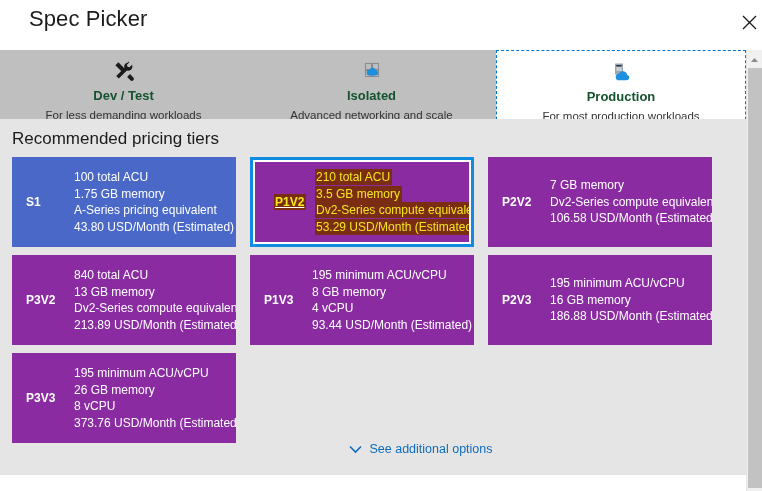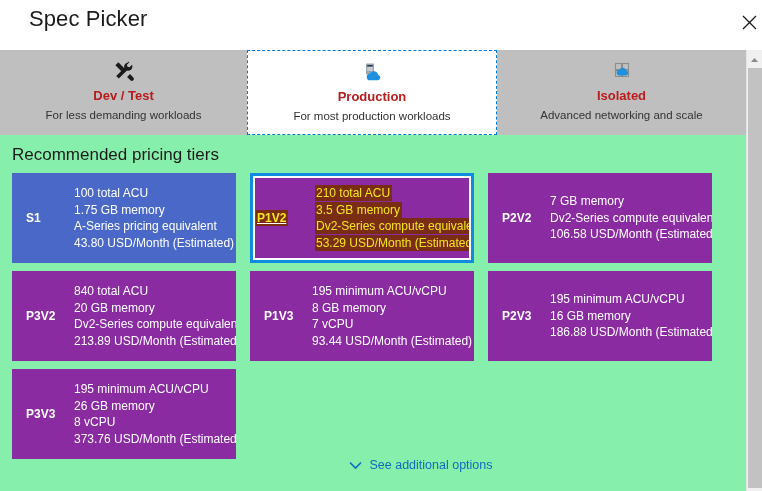--- a/index.html
+++ b/index.html
@@ -76,38 +76,38 @@
     border: 1px dashed #0078d4;
   }
   .tab-icon {
     height: 26px;
     display: flex; align-items: center; justify-content: center;
     margin-bottom: 3px;
   }
   .tab-label {
     font-size: 13px;
     font-weight: bold;
-    color: #b91c1c;
+    color: #14532d;
     line-height: 17px;
   }
   .tab-desc {
     font-size: 11.5px;
     font-weight: 400;
     color: #333333;
     line-height: 15px;
     margin-top: 4px;
   }
 
   
   .body {
     position: absolute;
-    left: 0; top: 135px;
+    left: 0; top: 119px;
     width: 746px;
     height: 356px;
-    background: #86efac;
+    background: #e5e5e5;
   }
 
   .section-title {
     position: absolute;
     left: 12px; top: 9px;
     font-size: 17px;
     font-weight: 400;
     color: #1b1b1b;
     line-height: 22px;
   }
@@ -142,21 +142,21 @@
 
   .tier-sku {
     flex: 0 0 auto;
     width: 62px;
     text-align: left;
     padding-left: 14px;
     font-size: 12px;
     font-weight: bold;
     line-height: 16px;
   }
-  .tier-card.selected .tier-sku { padding-left: 3px; text-decoration: underline; }
+  .tier-card.selected .tier-sku { padding-left: 21px; text-decoration: underline; }
 
   .tier-details {
     flex: 1 1 auto;
     display: flex;
     flex-direction: column;
     justify-content: center;
     padding-right: 6px;
   }
   .tier-line {
     font-size: 12px;
@@ -241,52 +241,52 @@
         <svg width="24" height="24" viewBox="0 0 24 24" aria-hidden="true">
           <g fill="#1b1b1b">
             <path d="M16.3 3.4a4.2 4.2 0 0 0-4.0 5.5L4.2 17.0l2.6 2.6 8.1-8.1a4.2 4.2 0 0 0 5.5-4.0c0-.6-.1-1.2-.35-1.7l-2.5 2.5-2.1-.55-.55-2.1 2.5-2.5c-.5-.25-1.1-.35-1.7-.35z"></path>
             <path d="M6.3 3.3 3.4 6.2l7.0 7.0 2.9-2.9z"></path>
             <path d="M18.0 15.1l-2.9 2.9 3.3 3.3a2.05 2.05 0 0 0 2.9-2.9z"></path>
           </g>
         </svg>
       </span>
       <span class="tab-label">Dev / Test</span>
       <span class="tab-desc">For less demanding workloads</span>
-    </div>
-
-    <div class="tab tab-production selected">
-      <span class="tab-icon">
-        <svg width="22" height="22" viewBox="0 0 22 22" aria-hidden="true">
-          <rect x="5" y="2.5" width="8" height="11" rx="0.6" fill="#9aa6b2"></rect>
-          <rect x="6.3" y="4.0" width="5.4" height="1.5" fill="#2b3a4a"></rect>
-          <rect x="6.3" y="6.3" width="5.4" height="1.3" fill="#dfe5ea"></rect>
-          <rect x="6.3" y="8.3" width="5.4" height="1.3" fill="#dfe5ea"></rect>
-          <path d="M9.2 19.3a3.3 3.3 0 0 1-.35-6.6 4.4 4.4 0 0 1 8.35 1.25 2.7 2.7 0 0 1-.5 5.35z" fill="#1f8fe0"></path>
-        </svg>
-      </span>
-      <span class="tab-label">Production</span>
-      <span class="tab-desc">For most production workloads</span>
     </div>
 
     <div class="tab tab-isolated">
       <span class="tab-icon">
         <svg width="22" height="22" viewBox="0 0 22 22" aria-hidden="true">
           <g fill="none" stroke="#8d8d8d" stroke-width="1.1">
             <rect x="4.5" y="3.5" width="6" height="6"></rect>
             <rect x="11.5" y="3.5" width="6" height="6"></rect>
             <rect x="4.5" y="10.5" width="6" height="6"></rect>
             <rect x="11.5" y="10.5" width="6" height="6"></rect>
           </g>
           <path d="M8.6 15.4a2.8 2.8 0 0 1-.3-5.6 3.75 3.75 0 0 1 7.1 1.05 2.3 2.3 0 0 1-.42 4.55z" fill="#1f8fe0"></path>
         </svg>
       </span>
       <span class="tab-label">Isolated</span>
       <span class="tab-desc">Advanced networking and scale</span>
     </div>
 
+    <div class="tab tab-production selected">
+      <span class="tab-icon">
+        <svg width="22" height="22" viewBox="0 0 22 22" aria-hidden="true">
+          <rect x="5" y="2.5" width="8" height="11" rx="0.6" fill="#9aa6b2"></rect>
+          <rect x="6.3" y="4.0" width="5.4" height="1.5" fill="#2b3a4a"></rect>
+          <rect x="6.3" y="6.3" width="5.4" height="1.3" fill="#dfe5ea"></rect>
+          <rect x="6.3" y="8.3" width="5.4" height="1.3" fill="#dfe5ea"></rect>
+          <path d="M9.2 19.3a3.3 3.3 0 0 1-.35-6.6 4.4 4.4 0 0 1 8.35 1.25 2.7 2.7 0 0 1-.5 5.35z" fill="#1f8fe0"></path>
+        </svg>
+      </span>
+      <span class="tab-label">Production</span>
+      <span class="tab-desc">For most production workloads</span>
+    </div>
+
   </div>
 
   <div class="body">
 
     <div class="section-title">Recommended pricing tiers</div>
 
     <div class="tier-grid">
 
       <div class="tier-card blue">
         <div class="tier-sku">S1</div>
@@ -314,32 +314,32 @@
           <div class="tier-line">7 GB memory</div>
           <div class="tier-line">Dv2-Series compute equivalent</div>
           <div class="tier-line">106.58 USD/Month (Estimated)</div>
         </div>
       </div>
 
       <div class="tier-card">
         <div class="tier-sku">P3V2</div>
         <div class="tier-details">
           <div class="tier-line">840 total ACU</div>
-          <div class="tier-line">20 GB memory</div>
+          <div class="tier-line">13 GB memory</div>
           <div class="tier-line">Dv2-Series compute equivalent</div>
           <div class="tier-line">213.89 USD/Month (Estimated)</div>
         </div>
       </div>
 
       <div class="tier-card">
         <div class="tier-sku">P1V3</div>
         <div class="tier-details">
           <div class="tier-line">195 minimum ACU/vCPU</div>
           <div class="tier-line">8 GB memory</div>
-          <div class="tier-line">7 vCPU</div>
+          <div class="tier-line">4 vCPU</div>
           <div class="tier-line">93.44 USD/Month (Estimated)</div>
         </div>
       </div>
 
       <div class="tier-card">
         <div class="tier-sku">P2V3</div>
         <div class="tier-details">
           <div class="tier-line">195 minimum ACU/vCPU</div>
           <div class="tier-line">16 GB memory</div>
           <div class="tier-line">186.88 USD/Month (Estimated)</div>

